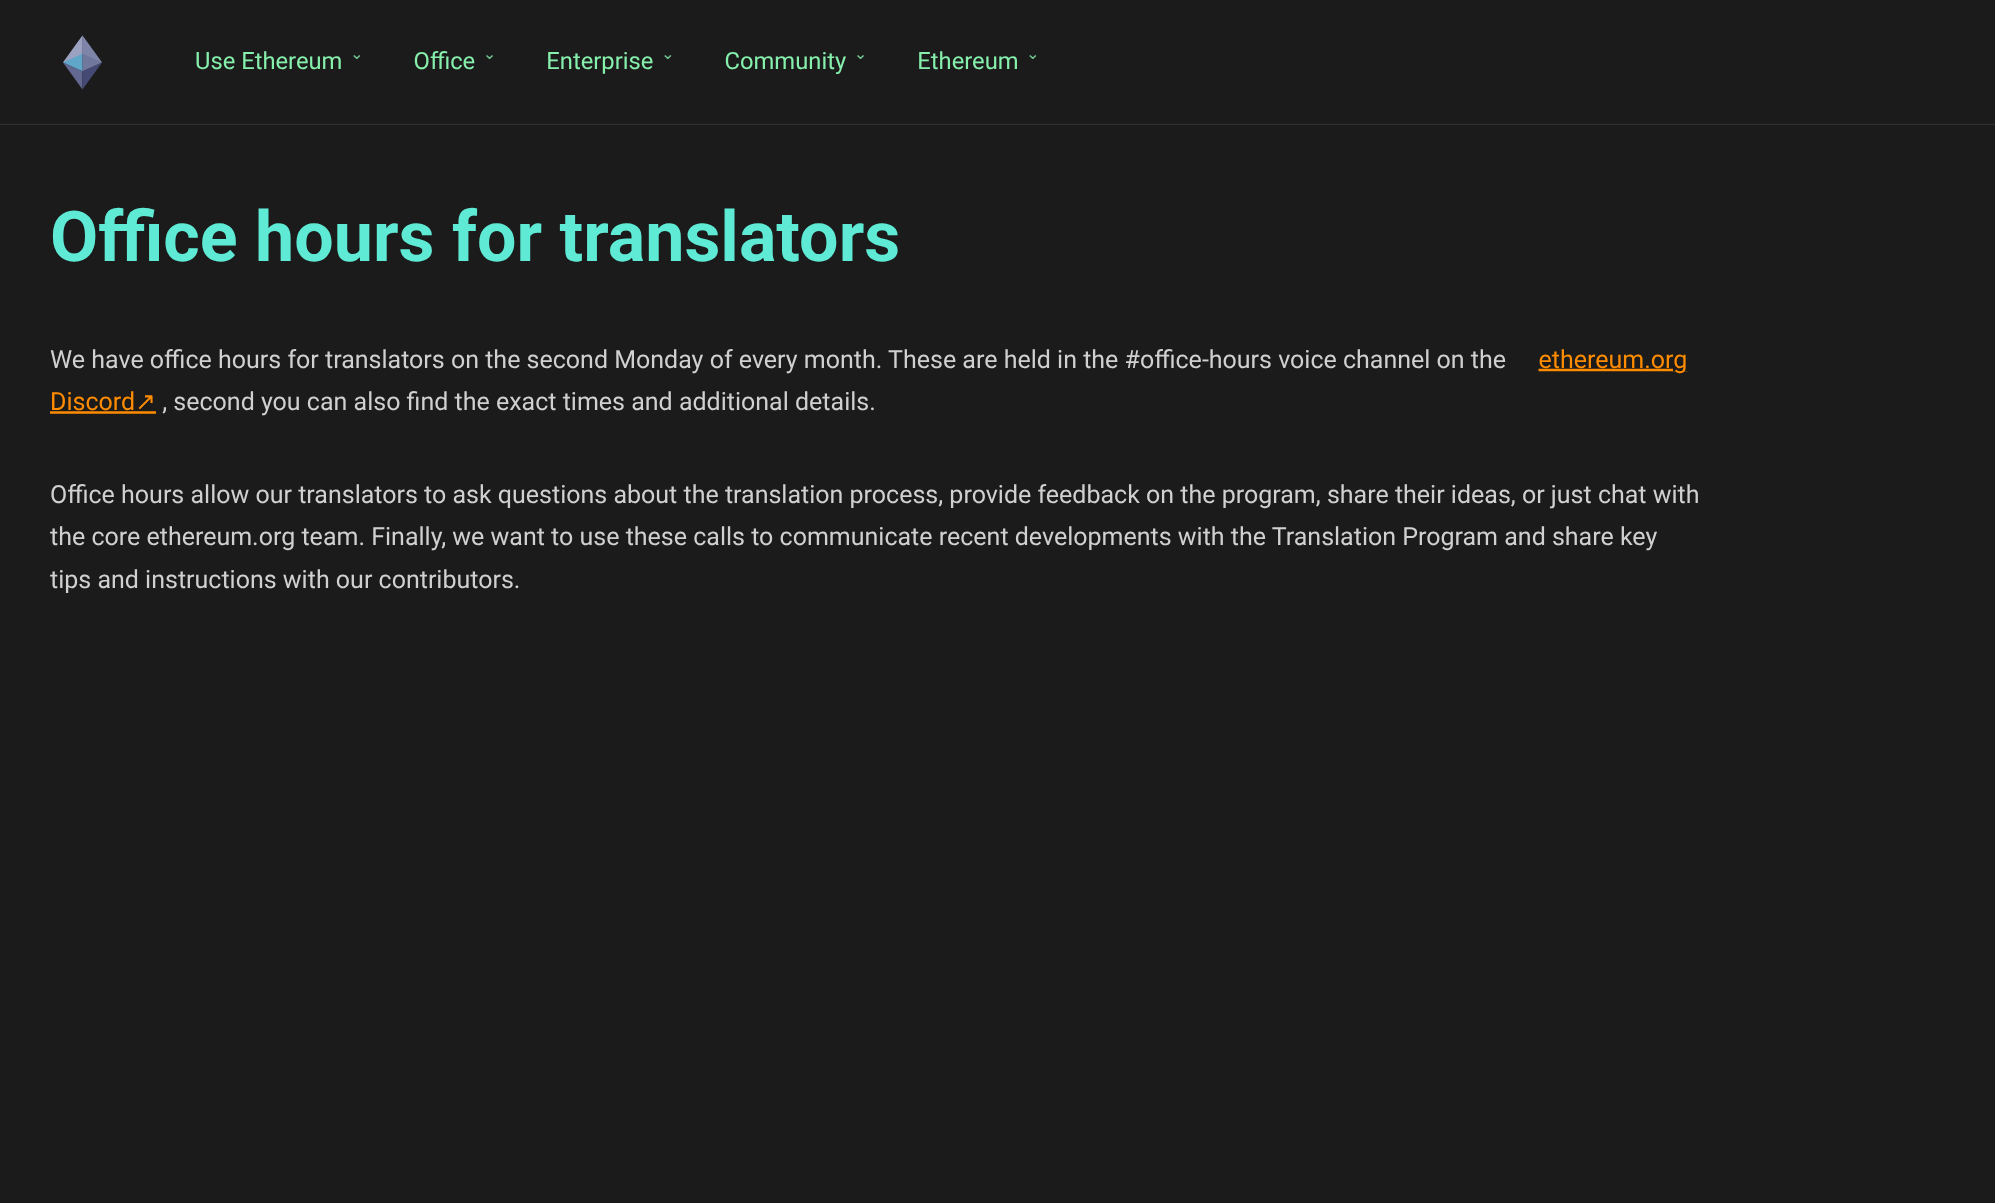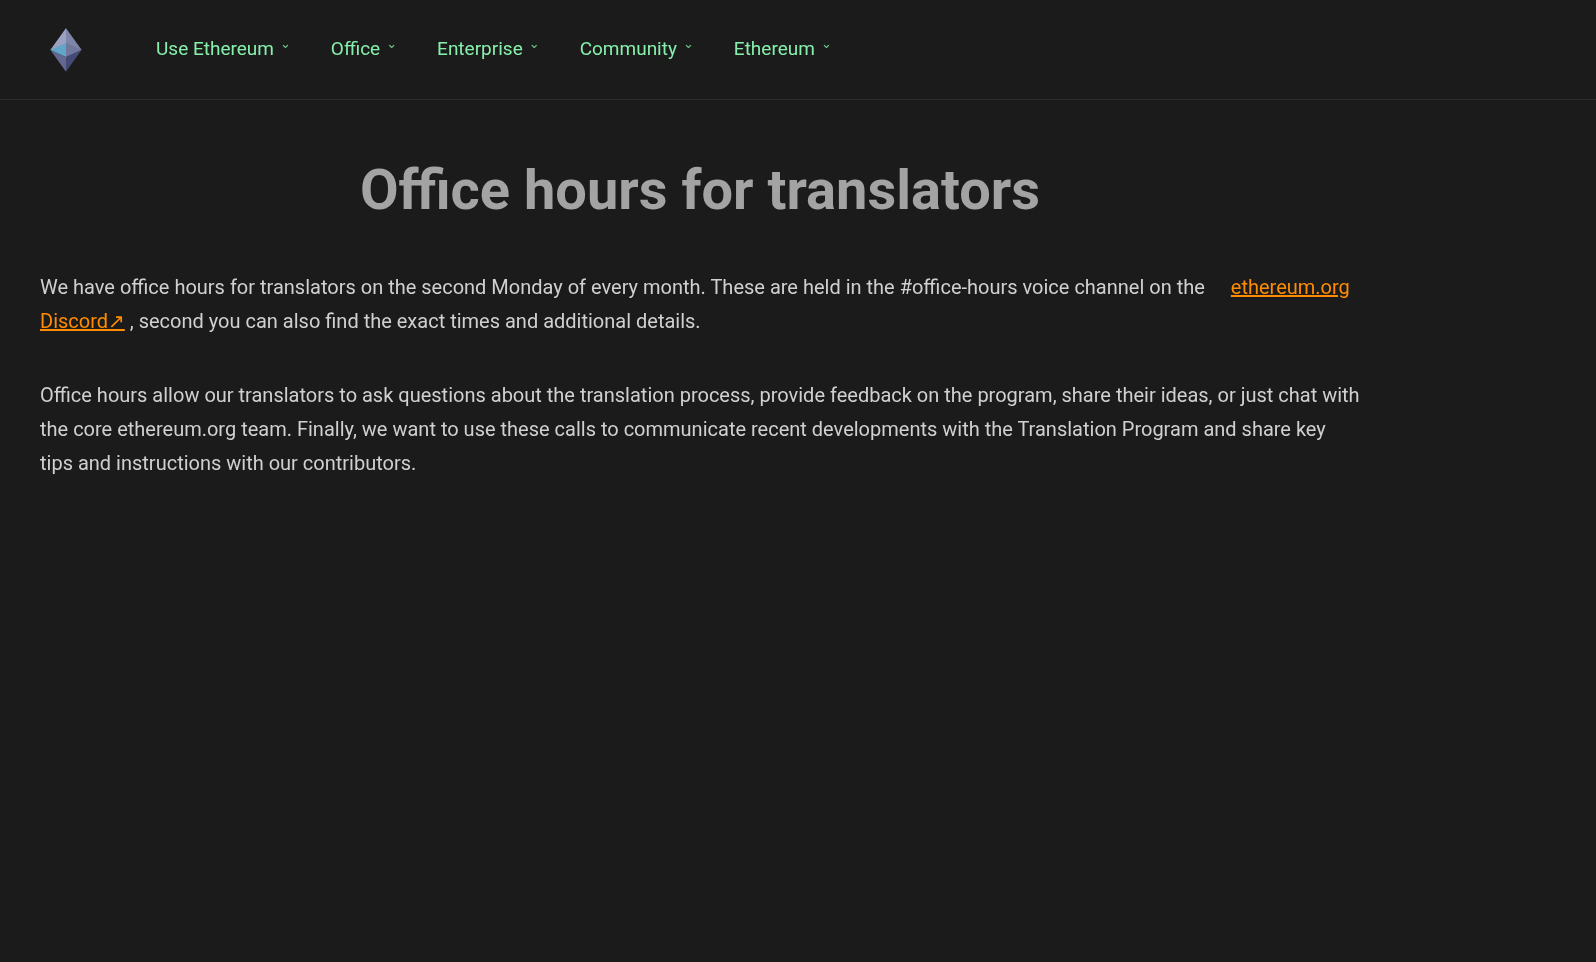--- a/index.html
+++ b/index.html
@@ -65,24 +65,23 @@
 
     
     main {
       max-width: 1400px;
       padding: 60px 40px 80px 40px;
     }
 
     .page-title {
       font-size: 56px;
       font-weight: 700;
-      color: #a3a3a3;
+      color: #5eead4;
       margin-bottom: 48px;
       line-height: 1.1;
-      text-align: center;
     }
 
     .content-block {
       margin-bottom: 40px;
       font-size: 20px;
       line-height: 1.7;
       color: #d0d0d0;
       max-width: 1340px;
     }
 

